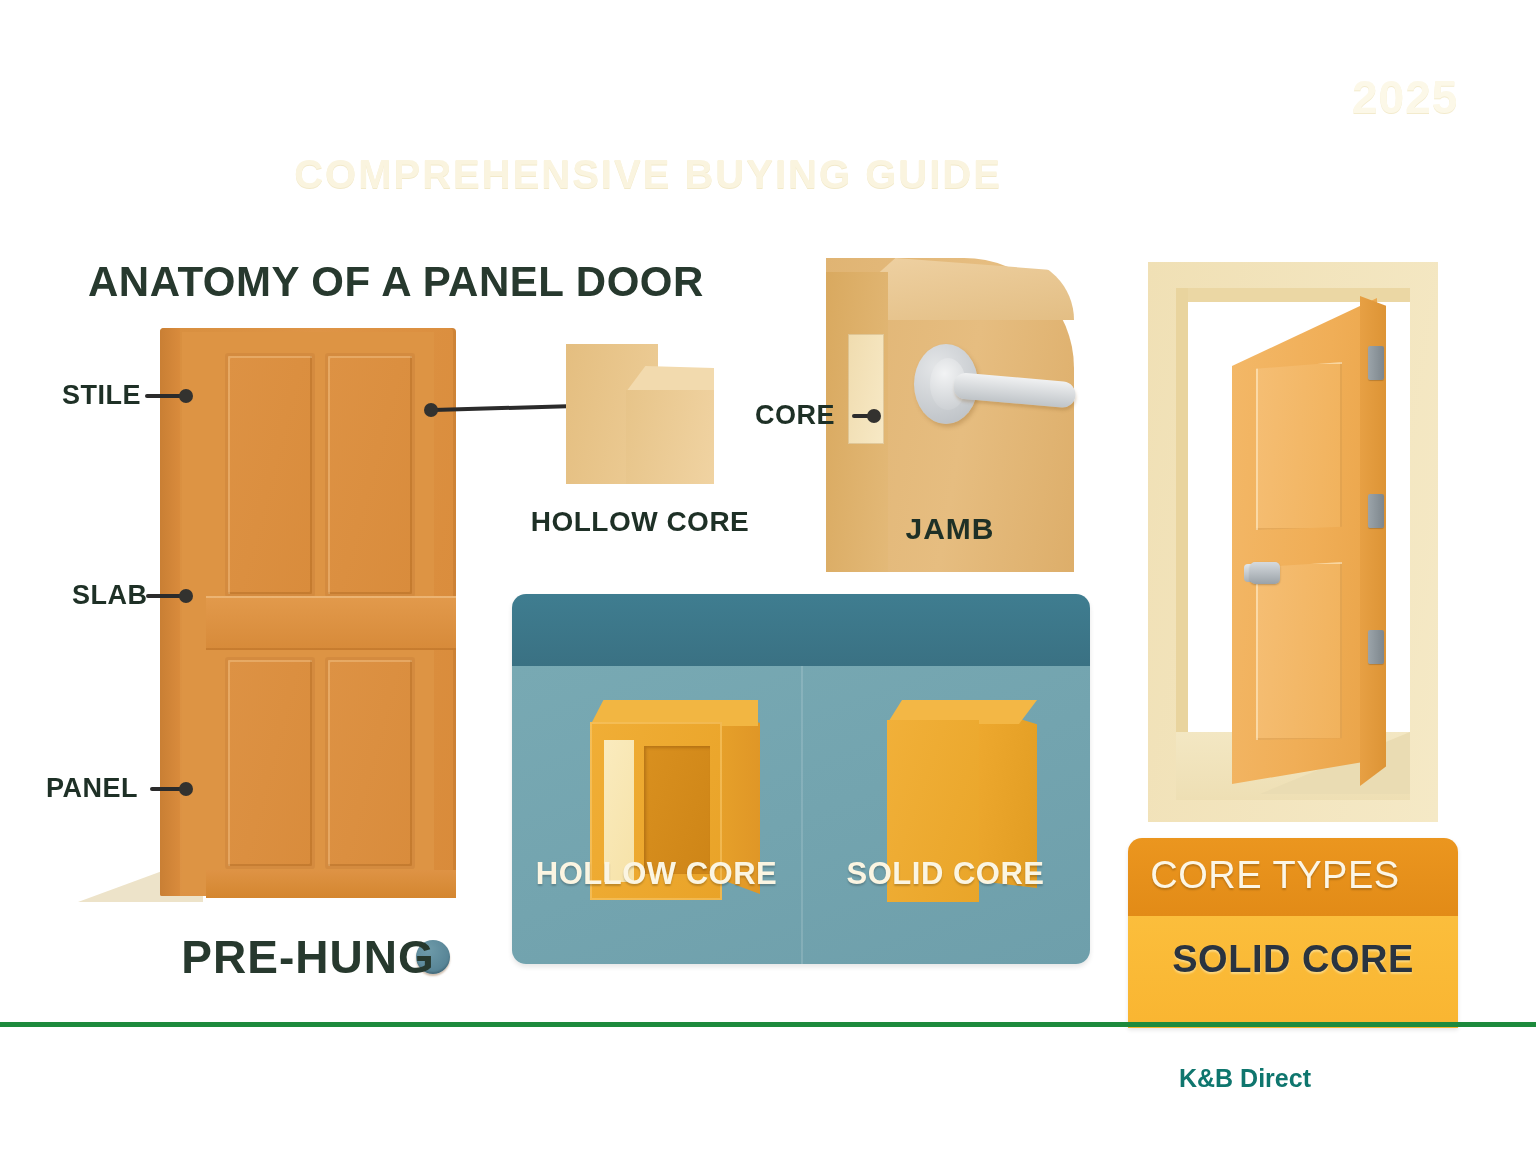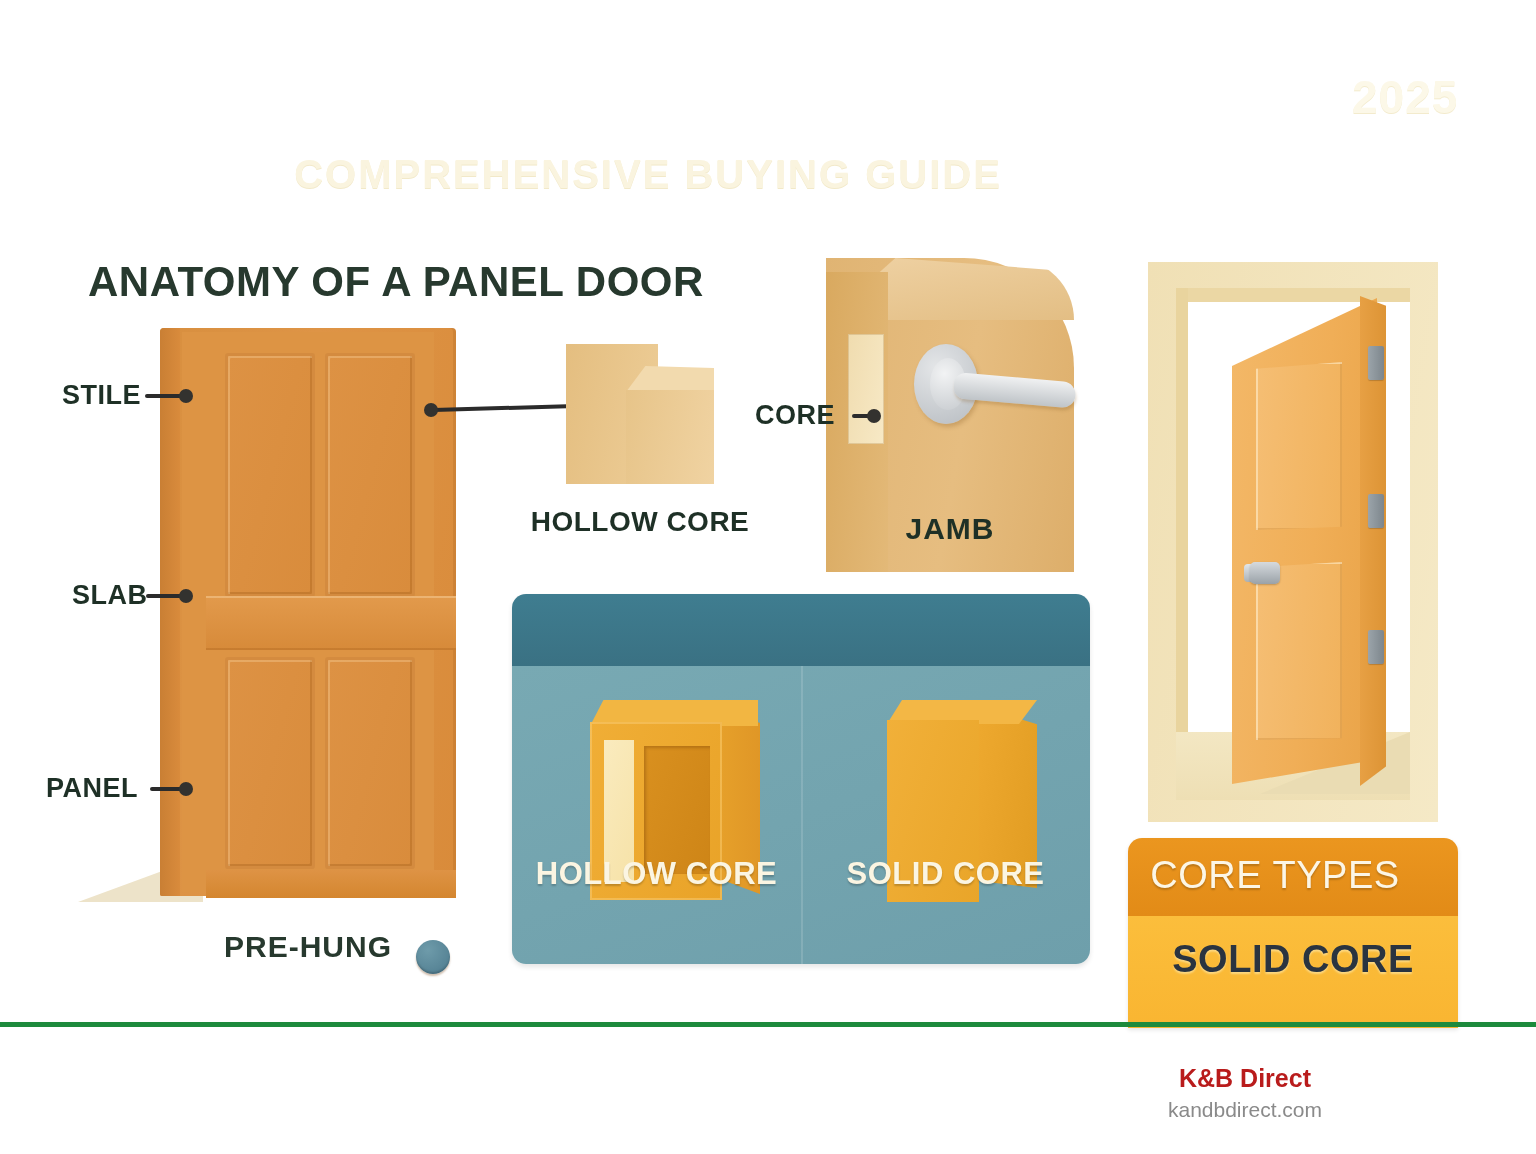--- a/index.html
+++ b/index.html
@@ -126,21 +126,21 @@
     left:24px;top:538px;width:250px;height:28px;
     background:linear-gradient(180deg,#DE9345,#D4862F);
   }
   #door-knob{
     left:256px;top:612px;width:34px;height:34px;border-radius:50%;
     background:radial-gradient(circle at 35% 30%,#6E9BAA,#4D7A8D);
     box-shadow:0 2px 2px rgba(120,70,20,.35), inset 0 -2px 2px rgba(0,0,0,.18);
   }
   #prehung-caption{
     left:160px;top:930px;width:296px;text-align:center;
-    font-size:30px;font-weight:bold;letter-spacing:1px;
+    font-size:46px;font-weight:bold;letter-spacing:1px;
     color:#27392E;
   }
 
   
   #hollow-block{left:566px;top:344px;width:148px;height:140px;}
   #hc-back{
     left:0;top:0;width:92px;height:140px;
     background:linear-gradient(100deg,#E4BE80,#EDCD97);
   }
   #hc-face{
@@ -373,21 +373,21 @@
     left:0;top:22px;width:330px;text-align:center;
     font-size:38px;font-weight:bold;letter-spacing:0.5px;
     color:#2A3440;
     text-shadow:0 2px 2px rgba(255,240,190,.55);
   }
 
   
   #footer-rule{left:0;top:1022px;width:1536px;height:5px;background:#1D8A3C;}
   #footer-brand{
     left:1090px;top:1064px;width:310px;text-align:center;
-    font-size:25px;font-weight:bold;color:#b91c1c;
+    font-size:25px;font-weight:bold;color:#0f766e;
   }
   #footer-url{
     left:1090px;top:1098px;width:310px;text-align:center;
     font-size:21px;color:#8A8A8A;
   }
 </style>
 </head>
 <body>
 
 <div class="stage">
@@ -501,15 +501,14 @@
     <div class="abs" id="core-types-body">
       <div class="abs" id="core-types-value">SOLID CORE</div>
     </div>
     <div class="abs" id="core-types-header">
       <div class="abs" id="core-types-title">CORE TYPES</div>
     </div>
   </div>
 
   <div class="abs" id="footer-rule"></div>
   <div class="abs" id="footer-brand">K&amp;B Direct</div>
-  <div class="abs" id="footer-url">kandbdirect.com</div>
 
 </div>
 
 </body></html>

